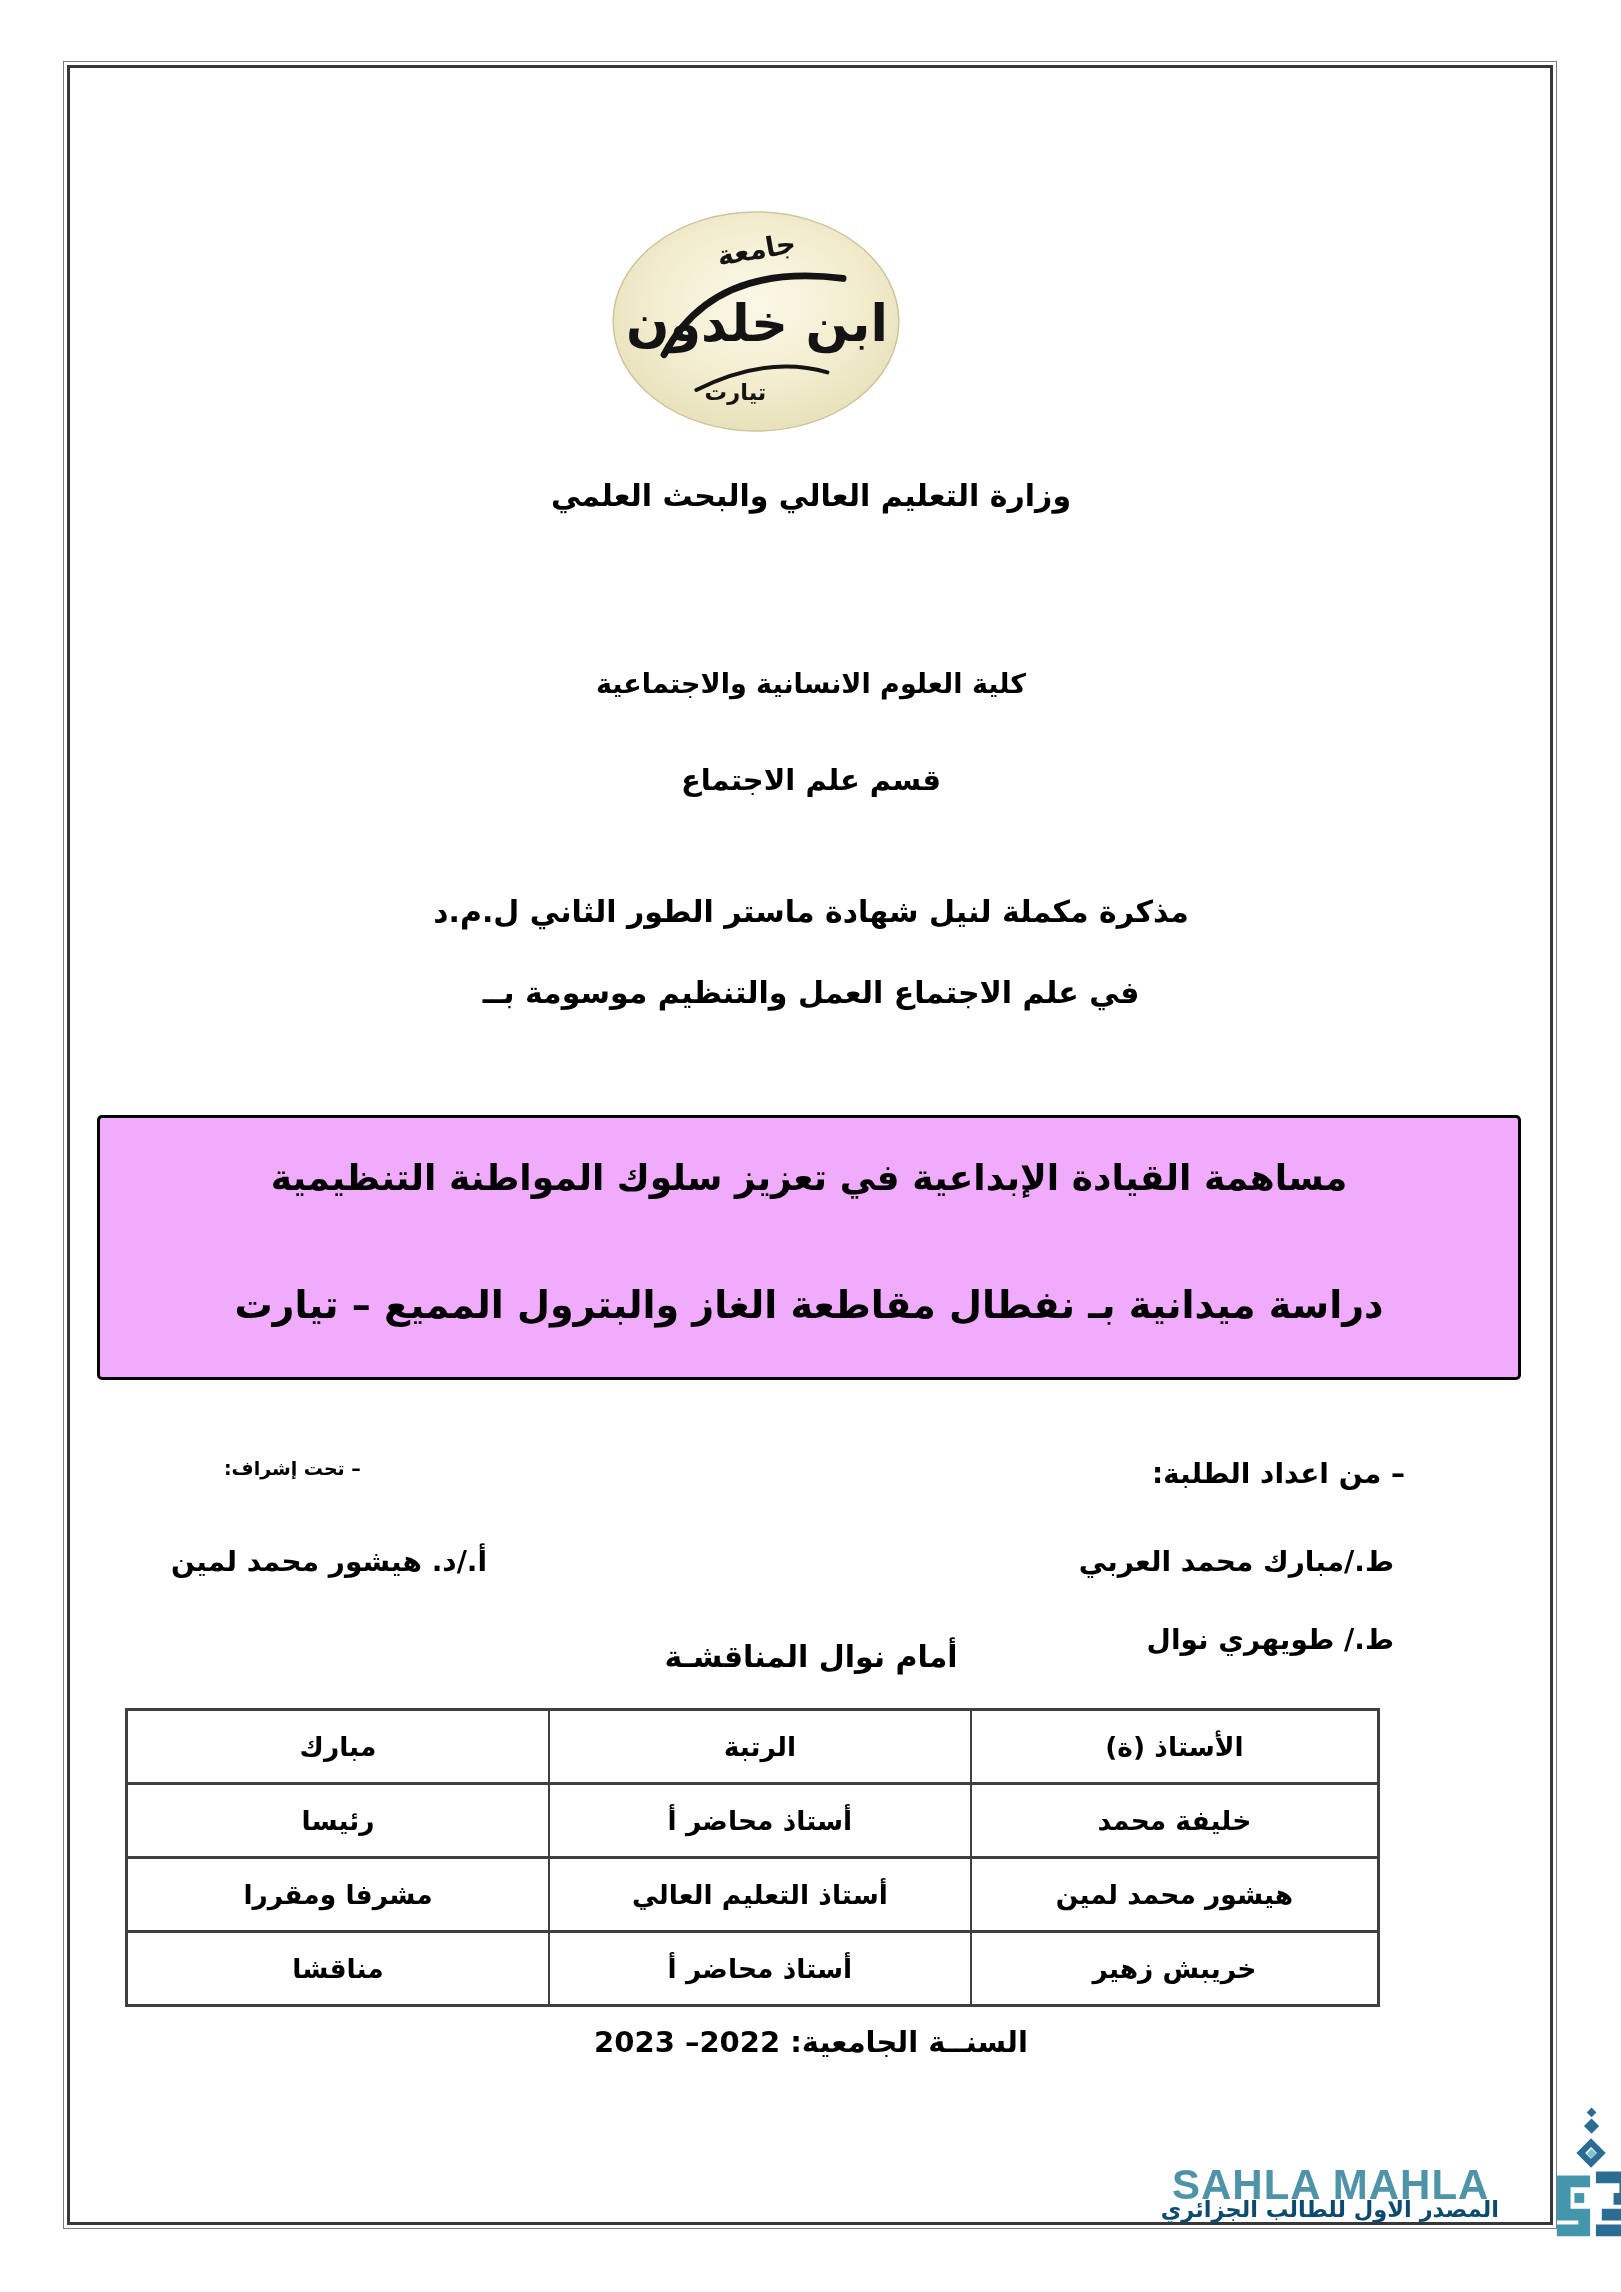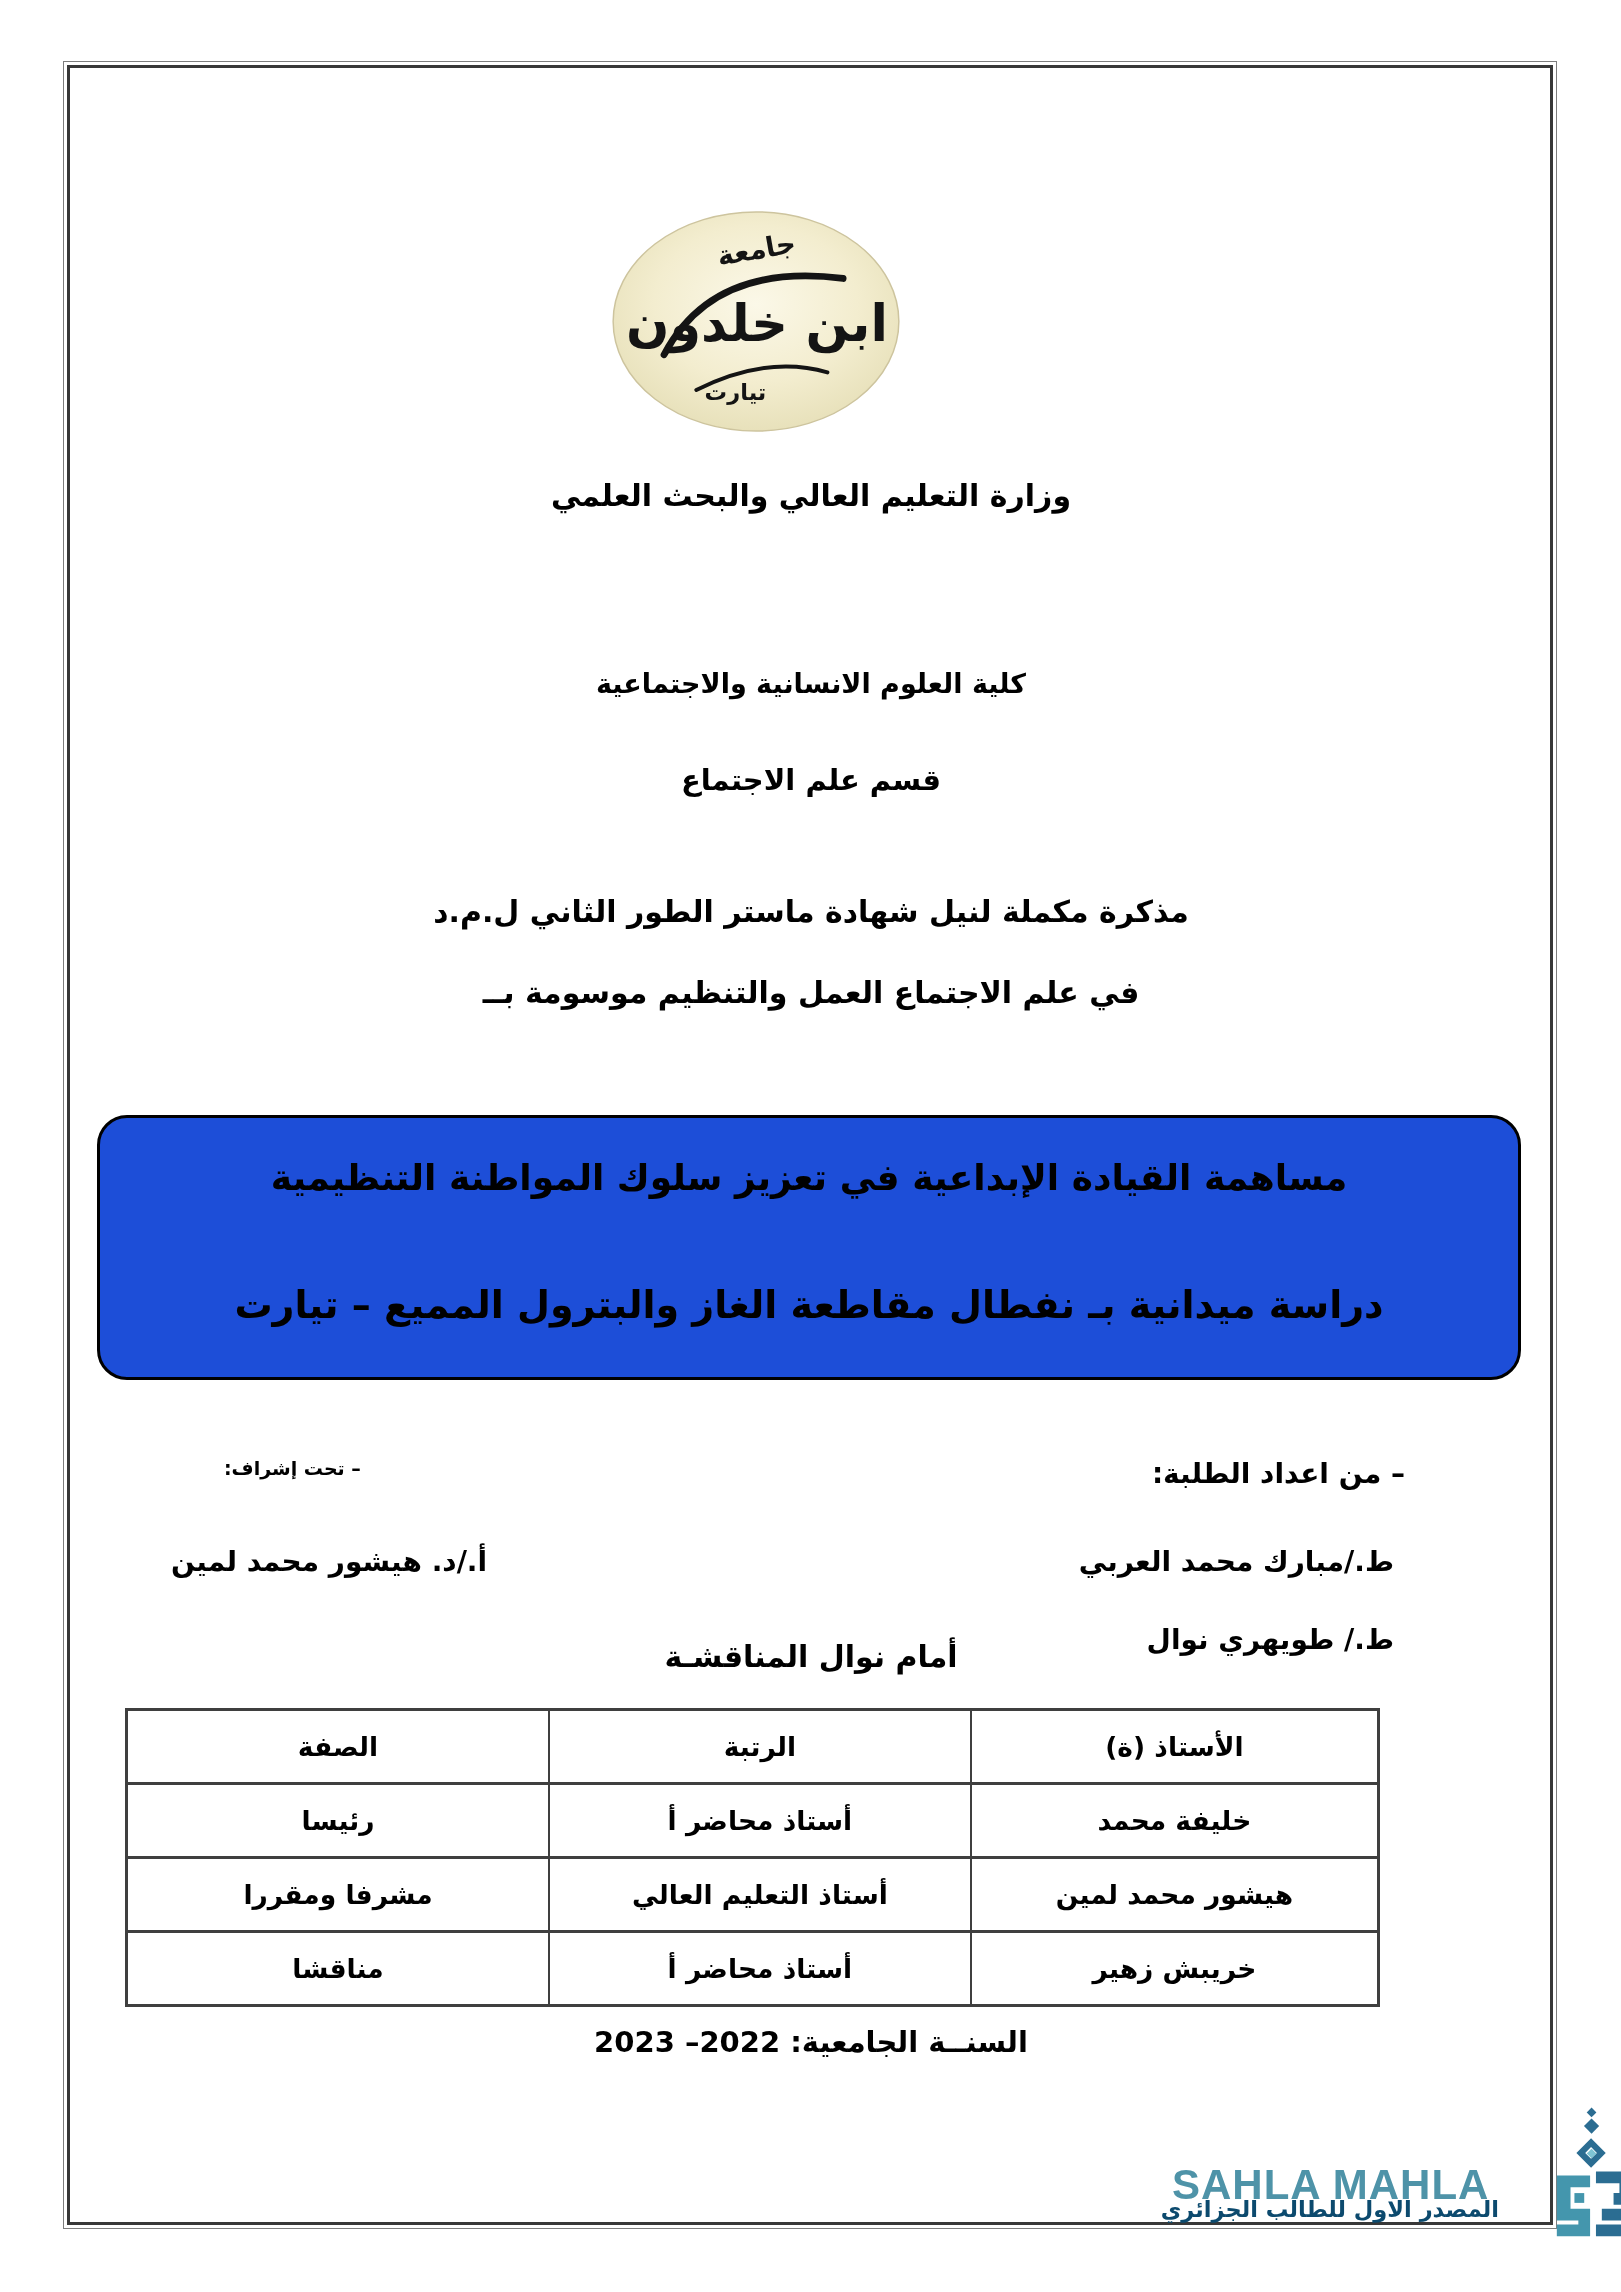--- a/index.html
+++ b/index.html
@@ -21,21 +21,21 @@
   .row { position:absolute; left:61px; width:1500px; text-align:center; white-space:nowrap; }
   .logo-wrap { position:absolute; left:610px; top:208px; width:292px; height:227px; }
   .ministry   { top:478px;  font-size:30px; }
   .university { top:574px;  font-size:29px; }
   .faculty    { top:668px;  font-size:27px; }
   .department { top:763px;  font-size:29px; }
   .memo1      { top:894px;  font-size:30px; }
   .memo2      { top:975px;  font-size:30px; }
   .title-box {
     position:absolute; left:97px; top:1115px; width:1418px; height:259px;
-    border:3.9px solid #000; border-radius:30px; background:#1d4ed8;
+    border:3.9px solid #000; border-radius:5px; background:#f0abfc;
   }
   .thesis-title    { position:absolute; left:0; top:39px;  width:100%; text-align:center; font-size:36px; }
   .thesis-subtitle { position:absolute; left:0; top:157px; width:100%; text-align:center; font-size:38px;margin-top:8px; }
   .abs { position:absolute; white-space:nowrap; }
   .students-label { top:1457px; right:216px; font-size:28px; }
   .student-1      { top:1545px; right:227px; font-size:28px; }
   .student-2      { top:1623px; right:227px; font-size:28px; }
   .supervisor-label { top:1457px; left:224px; font-size:19px; }
   .supervisor-name  { top:1545px; left:171px; font-size:28px; }
   .committee-heading { top:1639px; font-size:30px; }
@@ -110,21 +110,21 @@
   <div class="abs ar supervisor-label">– تحت إشراف:</div>
   <div class="abs ar supervisor-name">أ./د. هيشور محمد لمين</div>
 
   <div class="row ar committee-heading">أمام نوال المناقشـة</div>
 
   <table class="committee">
     <tbody>
       <tr>
         <td class="col-prof">الأستاذ (ة)</td>
         <td class="col-rank">الرتبة</td>
-        <td class="col-role">الصفة</td>
+        <td class="col-role">مبارك</td>
       </tr>
       <tr>
         <td>خليفة محمد</td>
         <td>أستاذ محاضر أ</td>
         <td>رئيسا</td>
       </tr>
       <tr>
         <td>هيشور محمد لمين</td>
         <td>أستاذ التعليم العالي</td>
         <td>مشرفا ومقررا</td>

